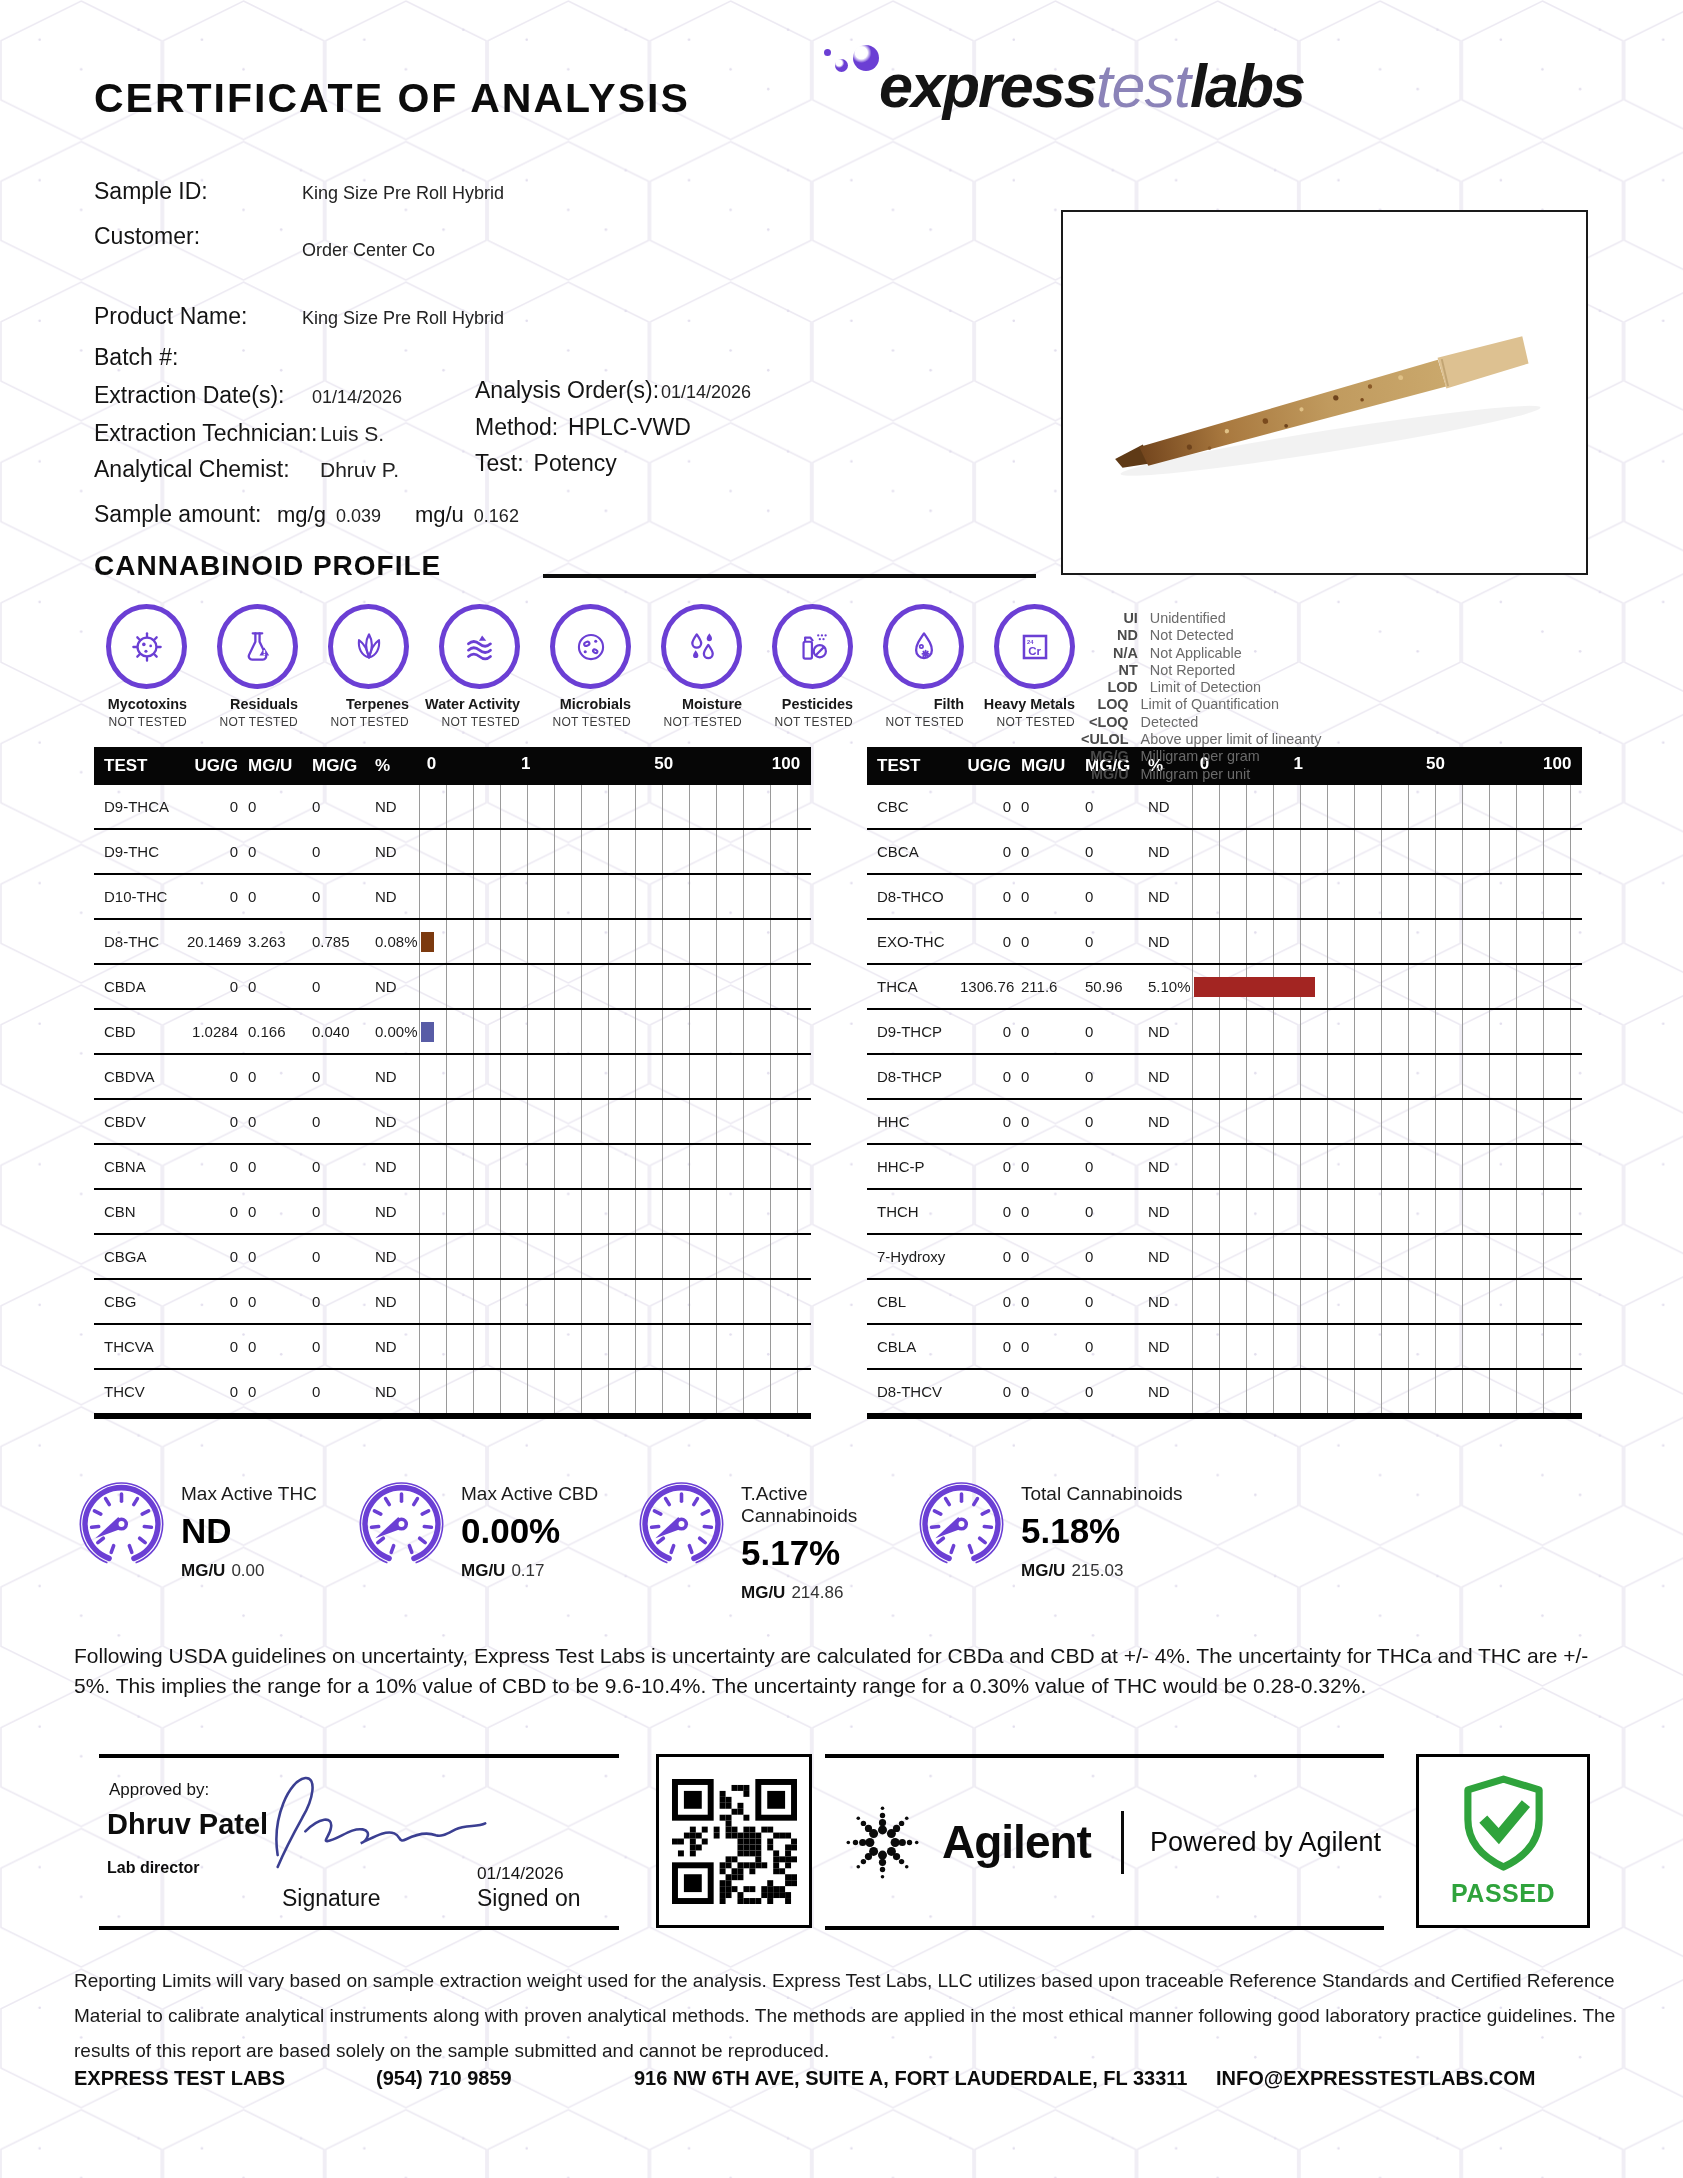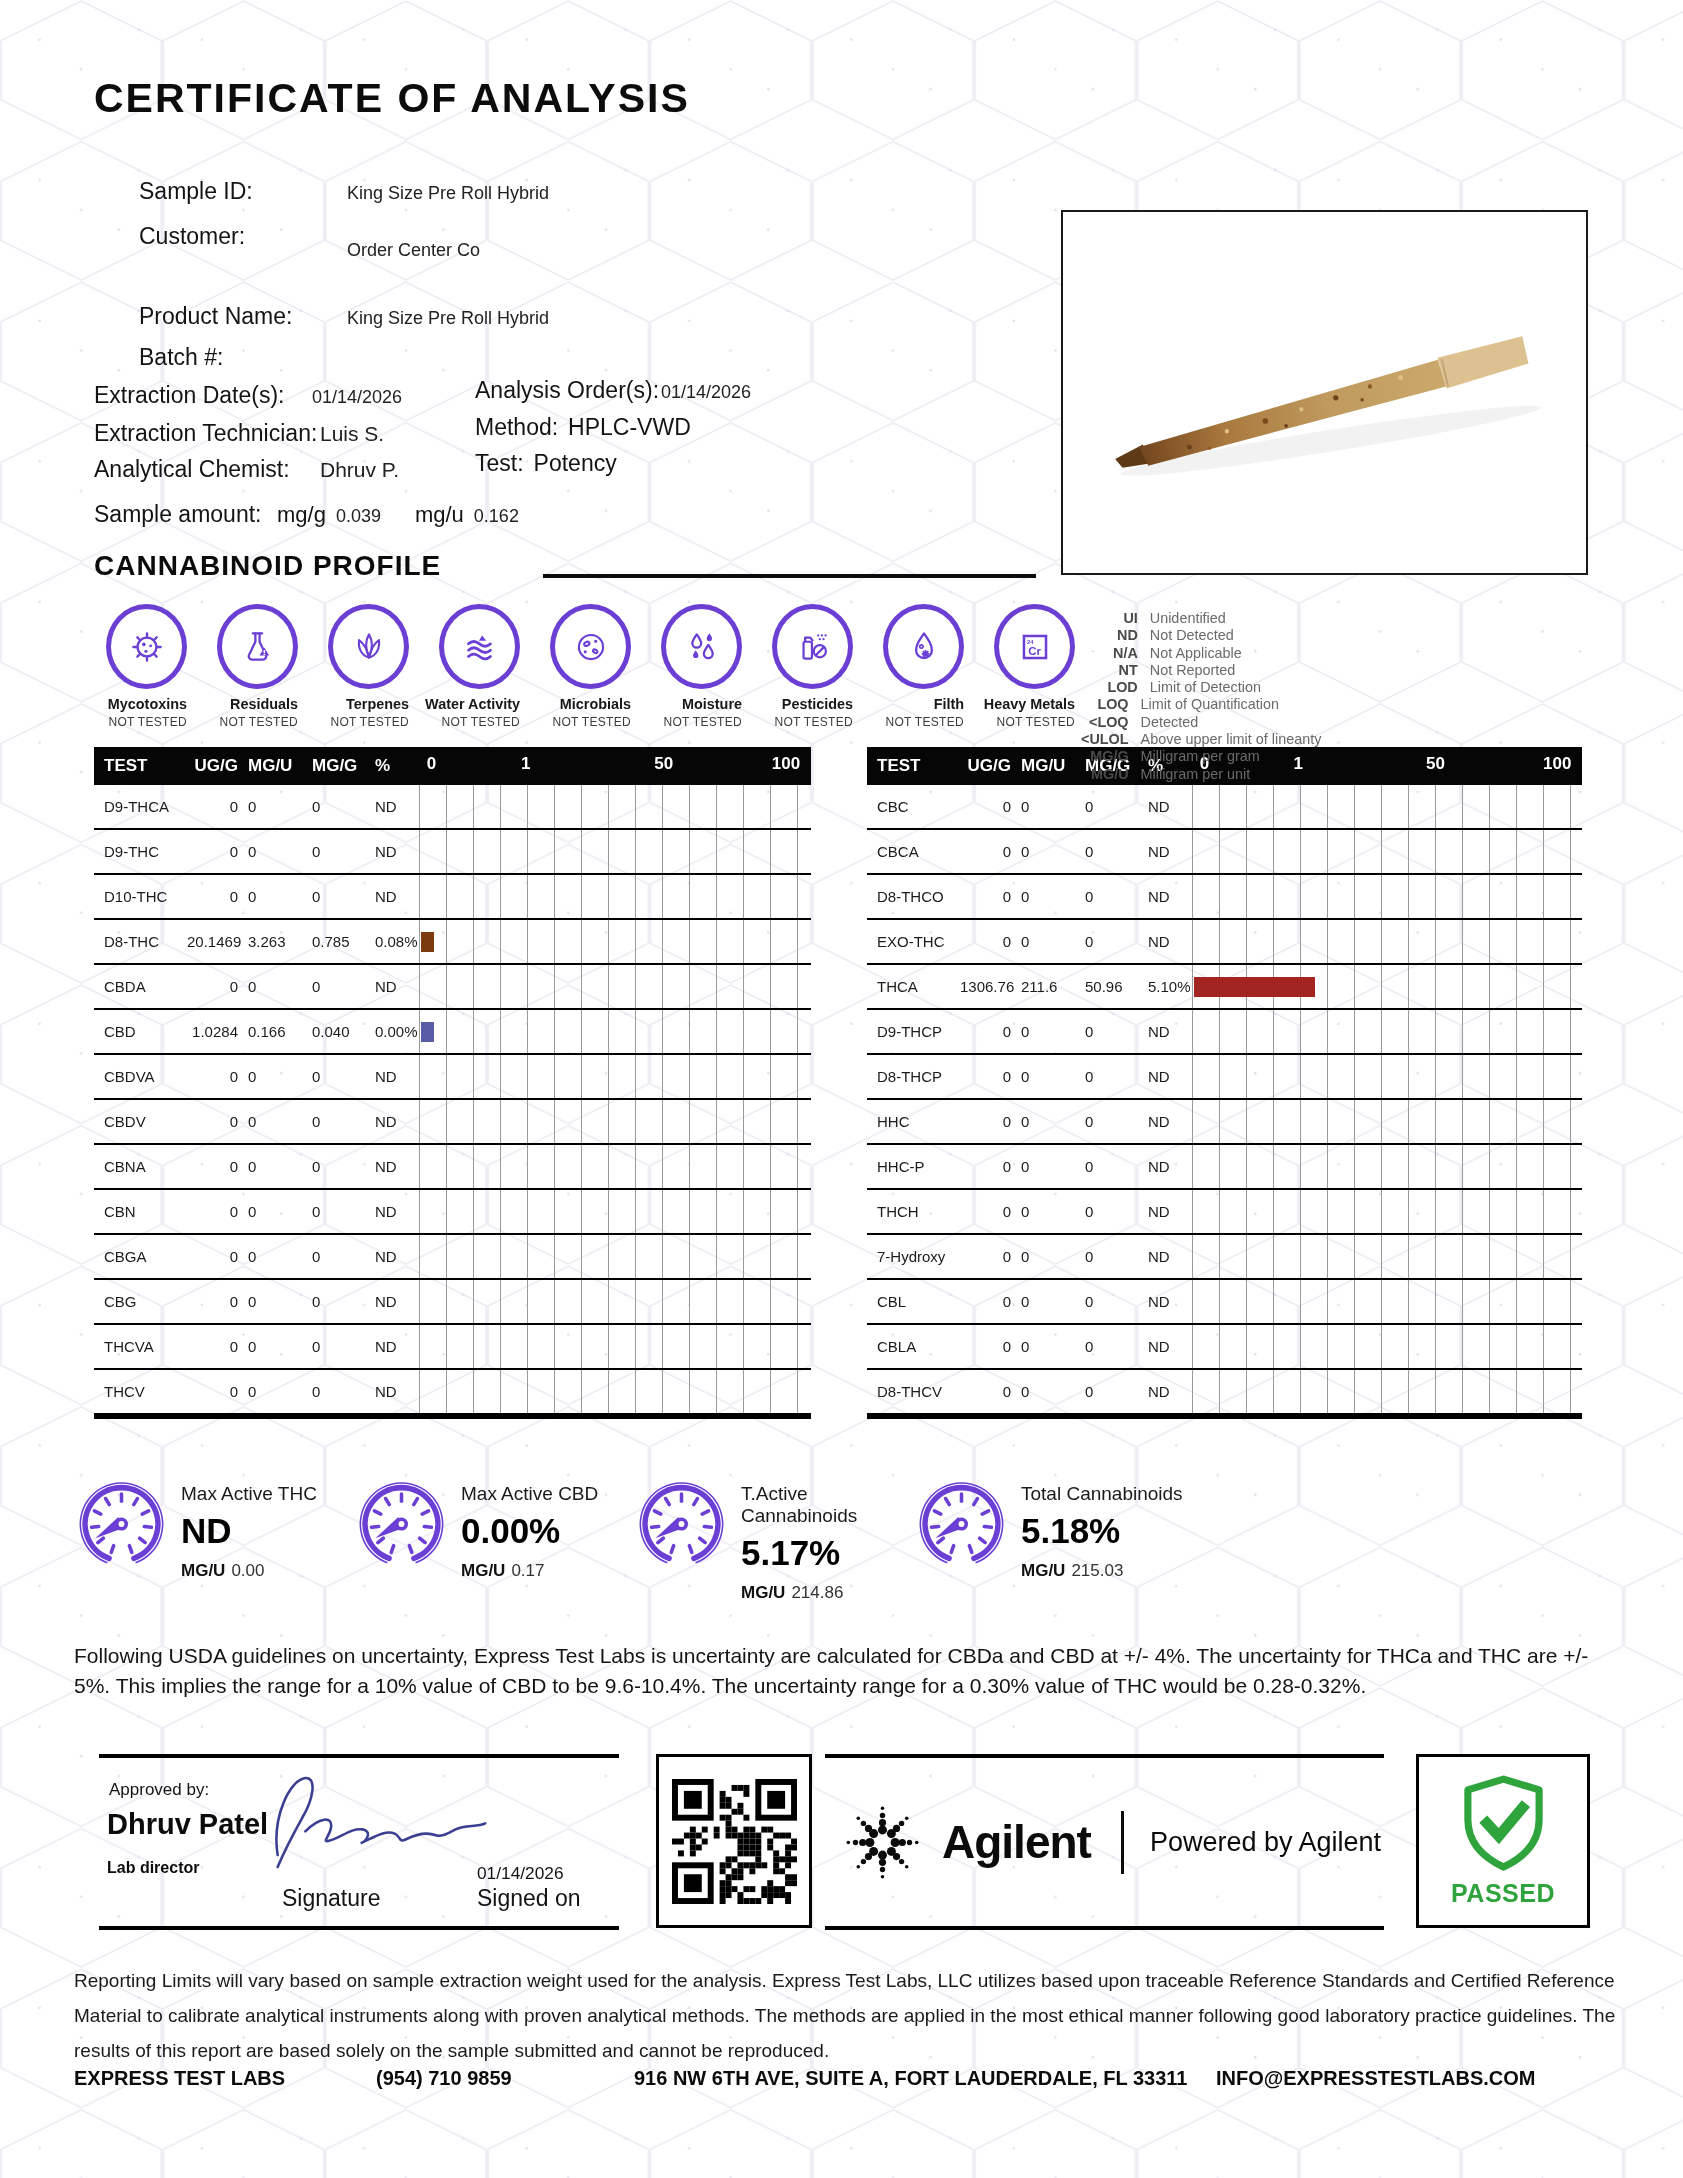--- a/index.html
+++ b/index.html
@@ -15,21 +15,21 @@
   .logo .l2{font-weight:normal;color:#8b83b8;letter-spacing:-1px;}
   .bubble{position:absolute;border-radius:50%;background:radial-gradient(circle at 32% 30%,#ffffff 0 24%,#6b3fd4 40%);}
   .b1{left:-44px;top:8px;width:13px;height:13px;}
   .b2{left:-26px;top:-6px;width:26px;height:26px;}
   .b3{left:-55px;top:-2px;width:7px;height:7px;background:#6b3fd4;}
 
   
   .iline{position:absolute;left:94px;display:flex;align-items:baseline;white-space:nowrap;}
   .ilabel{font-size:23px;color:#141414;}
   .ival{font-size:18px;color:#222;}
-  .w210{width:208px;margin-left:45px;} .w220{width:218px;} .w228{width:226px;}
+  .w210{width:208px;} .w220{width:218px;} .w228{width:226px;}
   .rcol{left:475px;}
   .rlab{width:186px;}
   .gap8{margin-right:10px;}
 
   
   .photo-box{left:1061px;top:210px;width:523px;height:361px;border:2px solid #1a1a1a;background:#fff;}
 
   
   .section-head{left:94px;top:550px;font-size:28px;font-weight:bold;letter-spacing:1px;color:#0c0c0c;}
   .section-line{left:543px;top:574px;width:493px;height:4px;background:#0c0c0c;}
@@ -115,20 +115,26 @@
         <circle cx="40" cy="40" r="1.3" fill="#e2deed"></circle>
           <circle cx="120" cy="90" r="1.3" fill="#e2deed"></circle>
         <circle cx="82" cy="70" r="1.3" fill="#e2deed"></circle>
           <circle cx="140" cy="30" r="1.3" fill="#e2deed"></circle>
       </pattern>
     </defs>
     <rect width="1700" height="2200" fill="url(#hexp)"></rect>
   </svg>
 
   <div class="layer doc-title">CERTIFICATE OF ANALYSIS</div>
+  <div class="layer logo">
+    <span class="bubble b1"></span>
+    <span class="bubble b2"></span>
+    <span class="bubble b3"></span>
+    <span class="l1">express</span><span class="l2">test</span><span class="l3">labs</span>
+  </div>
 
   <div class="iline" style="top:178px">
     <span class="ilabel w210">Sample ID:</span>
     <span class="ival">King Size Pre Roll Hybrid</span>
   </div>
   <div class="iline" style="top:223px">
     <span class="ilabel w210">Customer:</span>
     <span class="ival" style="position:relative;top:12px">Order Center Co</span>
   </div>
   <div class="iline" style="top:303px">

